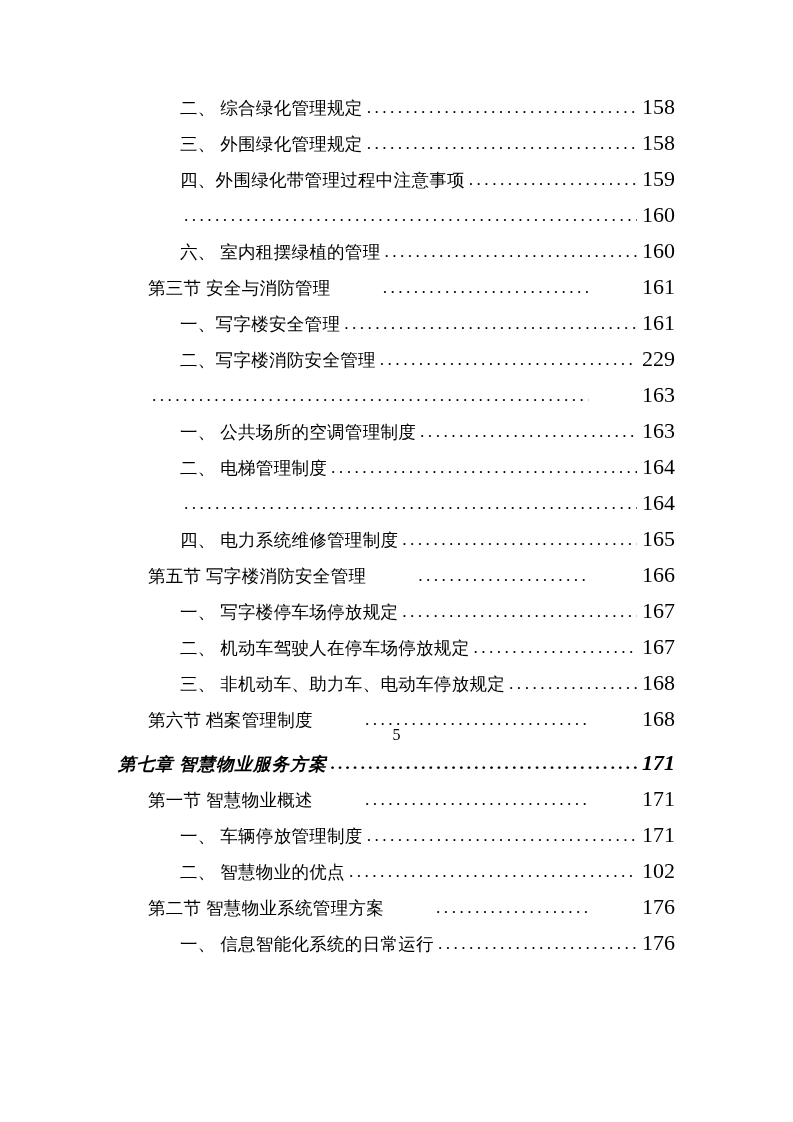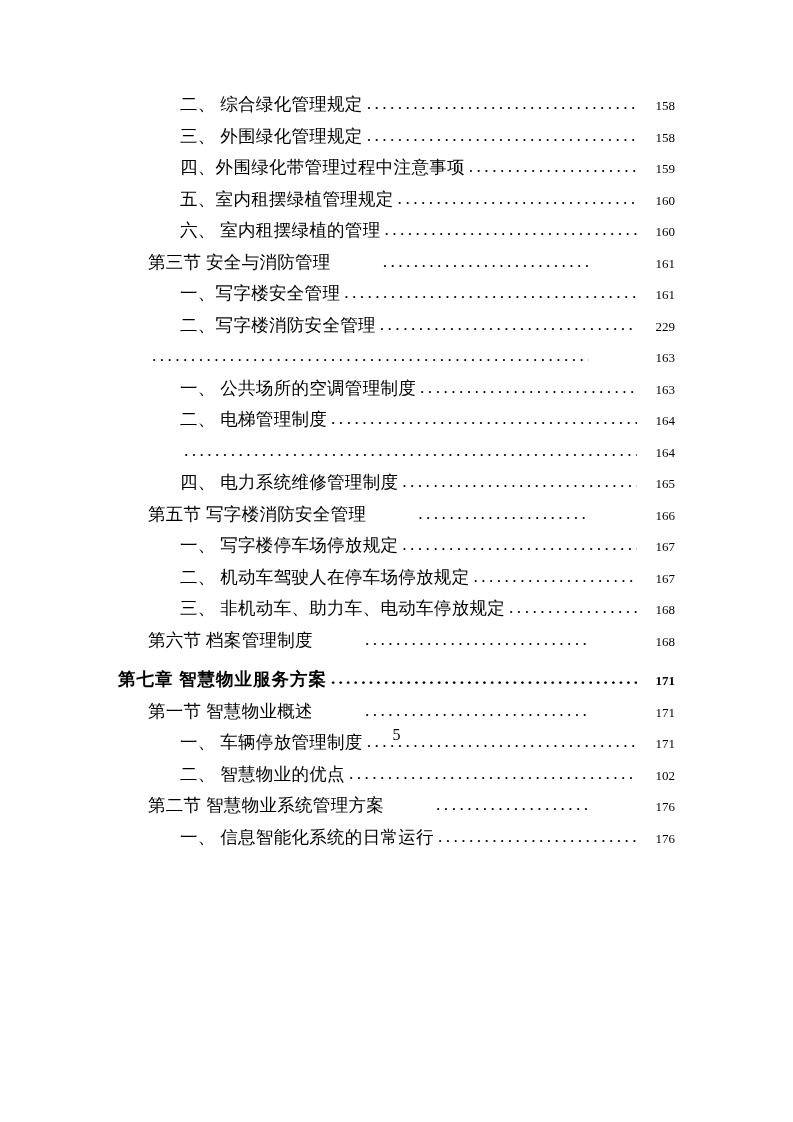--- a/index.html
+++ b/index.html
@@ -45,24 +45,24 @@
     letter-spacing: 3.4px;
     color: #000;
     position: relative;
     top: -1px;
     white-space: nowrap;
   }
   .toc-entry .page-num {
     flex: 0 0 auto;
     text-align: right;
     min-width: 34px;
-    font-size: 13px;
+    font-size: 22px;
   }
   
-  .lvl-chapter { margin-left: 0px; font-weight: bold; }
+  .lvl-chapter { margin-left: 0px; font-weight: bold; font-style: italic; }
   .lvl-chapter .label { letter-spacing: 1.0px; }
   .lvl-chapter .dots { letter-spacing: 3.2px; font-weight: bold; }
   .lvl-chapter .page-num { font-weight: bold; }
 
   .lvl-section { margin-left: 30px; gap: 48px; }
   .lvl-item    { margin-left: 62px; }
 
   .gap-top { margin-top: 22px; }
 
   .footer {
@@ -89,21 +89,20 @@
         <span class="label">三、 外围绿化管理规定</span>
         <span class="dots">.........................................................................................</span>
         <span class="page-num">158</span>
       </div>
       <div class="toc-entry lvl-item">
         <span class="label">四、外围绿化带管理过程中注意事项</span>
         <span class="dots">.........................................................................................</span>
         <span class="page-num">159</span>
       </div>
       <div class="toc-entry lvl-item">
-        <span class="label">五、室内租摆绿植管理规定</span>
         <span class="dots">.........................................................................................</span>
         <span class="page-num">160</span>
       </div>
       <div class="toc-entry lvl-item">
         <span class="label">六、 室内租摆绿植的管理</span>
         <span class="dots">.........................................................................................</span>
         <span class="page-num">160</span>
       </div>
       <div class="toc-entry lvl-section">
         <span class="label">第三节  安全与消防管理</span>

